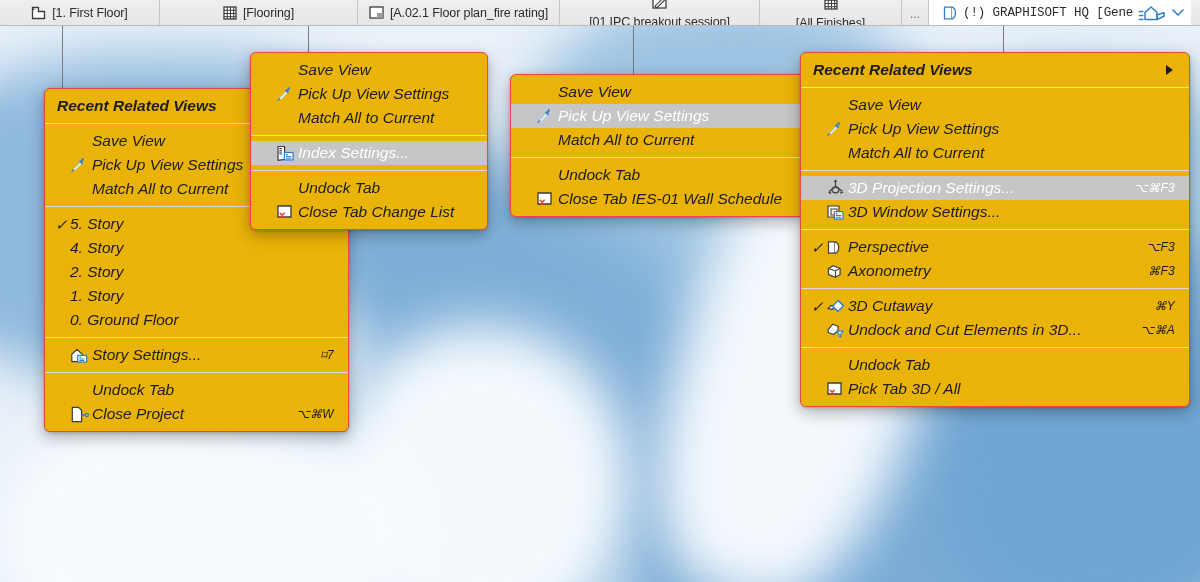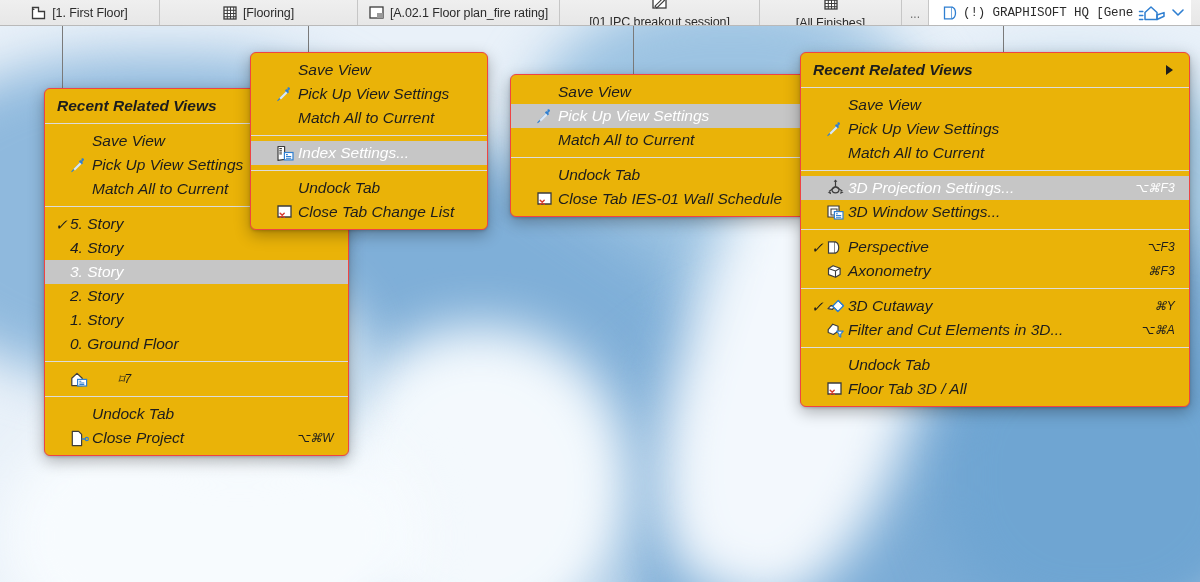--- a/index.html
+++ b/index.html
@@ -245,24 +245,20 @@
   <div class="sep"></div>
 
   <div class="mi">
     <span class="tick">✓</span>
     <span class="lbl">5. Story</span>
   </div>
   <div class="mi">
     <span class="tick"></span>
     <span class="lbl">4. Story</span>
   </div>
-  <div class="mi hl">
-    <span class="tick"></span>
-    <span class="lbl">3. Story</span>
-  </div>
   <div class="mi">
     <span class="tick"></span>
     <span class="lbl">2. Story</span>
   </div>
   <div class="mi">
     <span class="tick"></span>
     <span class="lbl">1. Story</span>
   </div>
   <div class="mi">
     <span class="tick"></span>
@@ -273,20 +269,21 @@
 
   <div class="mi">
     <span class="tick"></span>
     <span class="ico">
       <svg width="19" height="17" viewBox="0 0 19 17">
           <path d="M1.8 7.3L7 2.4l5.2 4.9v7.3H1.8z" fill="#fff" stroke="#3c3c3c" stroke-width="1.2" stroke-linejoin="round"></path>
           <rect x="7.6" y="8.4" width="9" height="6.6" fill="#fff" stroke="#2f7fd1" stroke-width="1.2"></rect>
           <path d="M9.3 10.3h2M9.3 12h5M9.3 13.5h5" stroke="#2f7fd1" stroke-width="1.1"></path>
         </svg>
     </span>
+    <span class="lbl">Story Settings...</span>
     <span class="key">⌑7</span>
   </div>
 
   <div class="sep"></div>
 
   <div class="mi">
     <span class="tick"></span>
     <span class="ico"></span>
     <span class="lbl">Undock Tab</span>
   </div>
@@ -488,34 +485,34 @@
     <span class="key">⌘Y</span>
   </div>
   <div class="mi">
     <span class="tick"></span>
     <span class="ico">
       <svg width="19" height="18" viewBox="0 0 19 18">
           <path d="M2.2 8.6l4.6-5.4 5.2 2v5.1l-4.6 3.2-5.2-2z" fill="#fff" stroke="#3c3c3c" stroke-width="1.2" stroke-linejoin="round"></path>
           <path d="M10.6 10.1h6.6l-2.5 3v3l-1.6-1.1v-1.9z" fill="#fff" stroke="#2f7fd1" stroke-width="1.2" stroke-linejoin="round"></path>
         </svg>
     </span>
-    <span class="lbl">Filter and Cut Elements in 3D...</span>
+    <span class="lbl">Undock and Cut Elements in 3D...</span>
     <span class="key">⌥⌘A</span>
   </div>
 
   <div class="sep"></div>
 
   <div class="mi">
     <span class="tick"></span>
     <span class="ico"></span>
     <span class="lbl">Undock Tab</span>
   </div>
   <div class="mi">
     <span class="tick"></span>
     <span class="ico">
       <svg width="19" height="16" viewBox="0 0 19 16">
           <path d="M2 2h13v11H2z" fill="#fff" stroke="#3c3c3c" stroke-width="1.3"></path>
           <path d="M4.2 9.3l4 4M8.2 9.3l-4 4" stroke="#d93c2e" stroke-width="1.5" stroke-linecap="round"></path>
         </svg>
     </span>
-    <span class="lbl">Floor Tab 3D / All</span>
+    <span class="lbl">Pick Tab 3D / All</span>
   </div>
 </div>
 
 </body></html>

